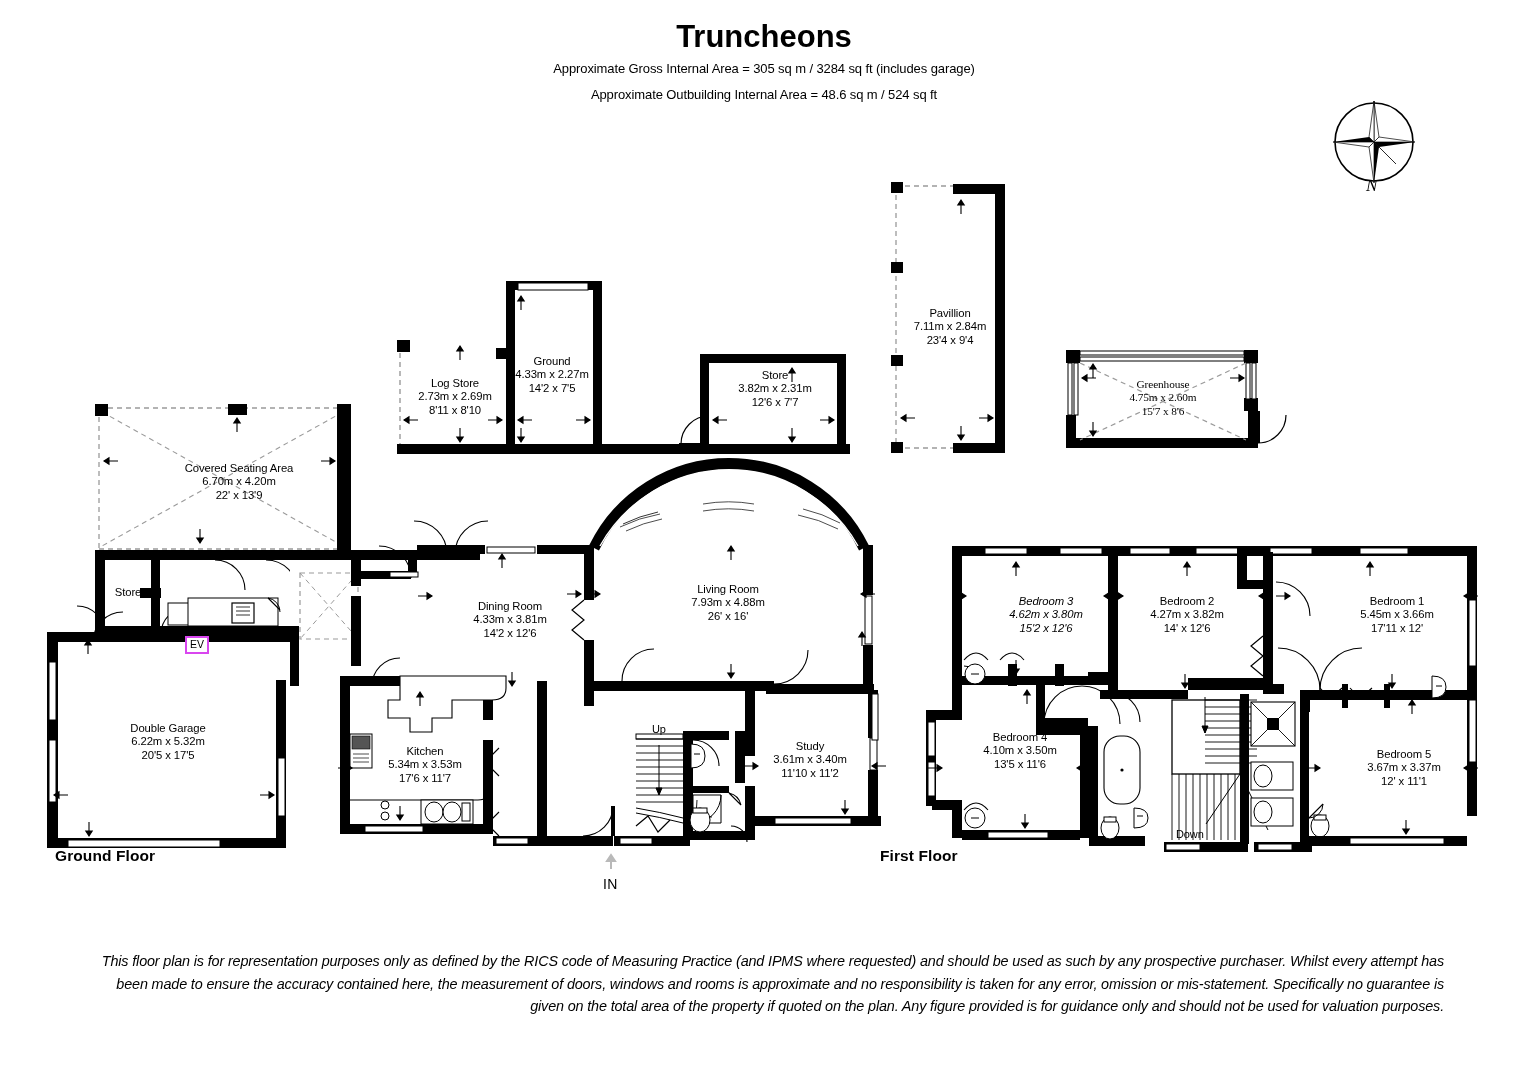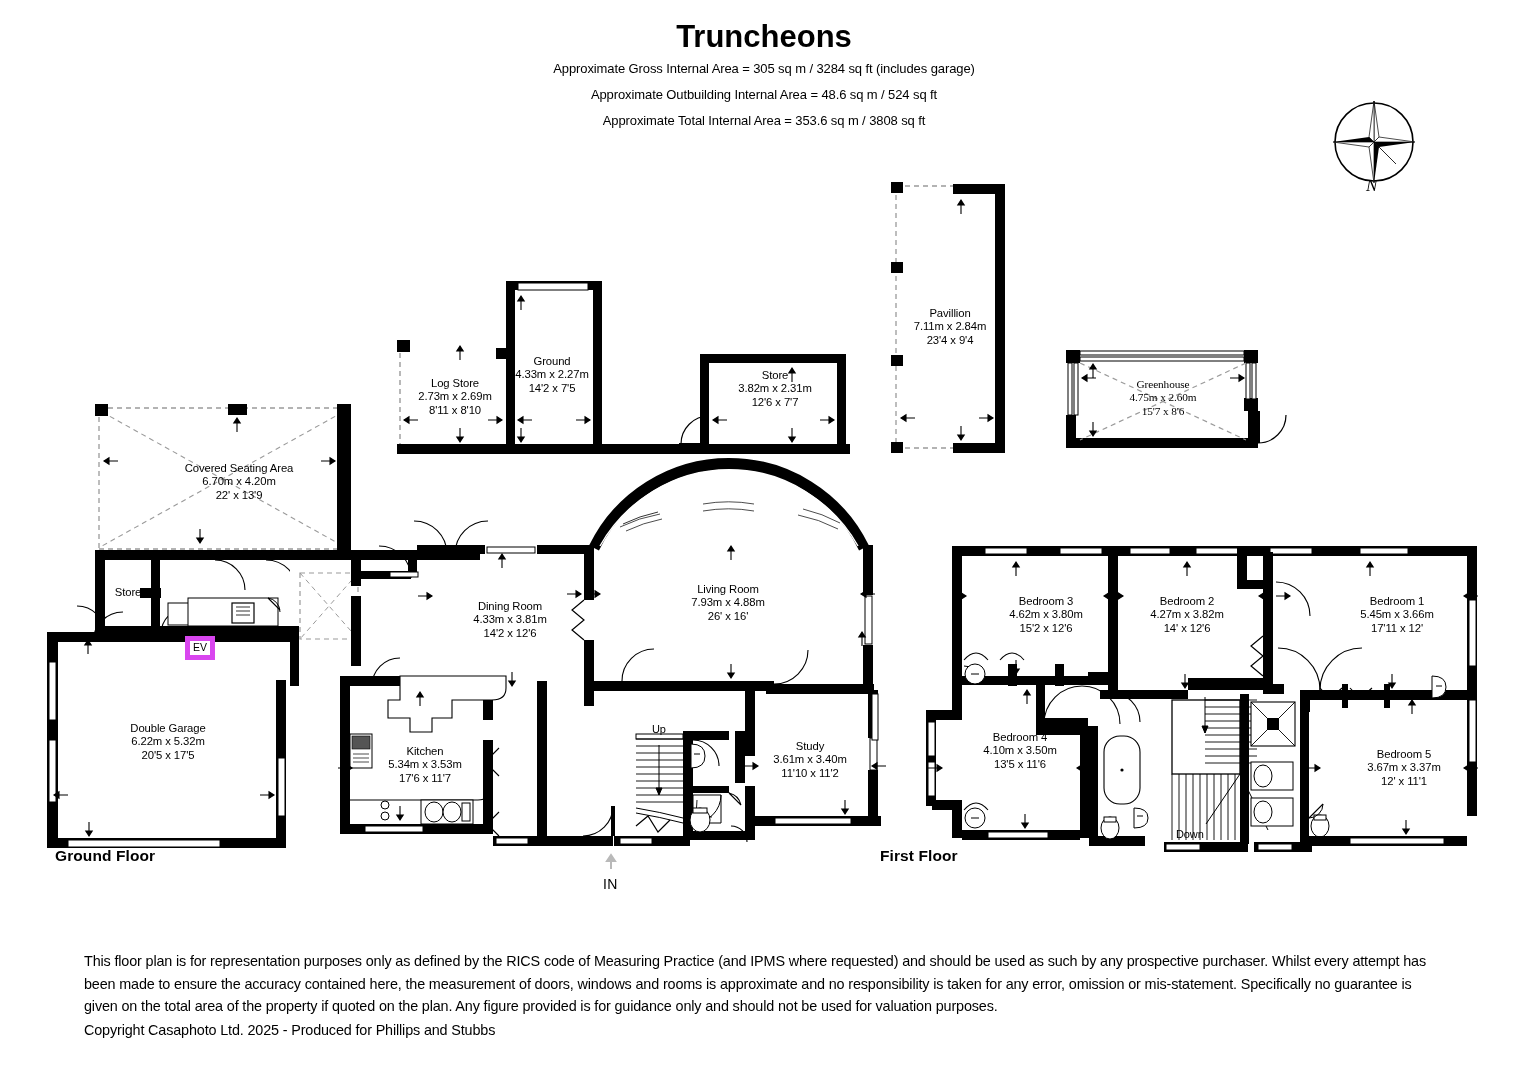--- a/index.html
+++ b/index.html
@@ -75,21 +75,21 @@
   .room-label .dm { display: block; }
   .room-label .df { display: block; }
   .floor-label {
     position: absolute;
     font-size: 15.5px;
     font-weight: bold;
     letter-spacing: 0.1px;
   }
   .ev-box {
     position: absolute;
-    border: 5px solid #d946ef;
+    border: 2px solid #d946ef;
     background: #fff;
     font-size: 10.5px;
     padding: 0px 3px 1px 3px;
     line-height: 13px;
   }
   .in-label {
     position: absolute;
     font-size: 14px;
     letter-spacing: 0.4px;
   }
@@ -97,21 +97,22 @@
     position: absolute;
     font-size: 11px;
     letter-spacing: -0.1px;
   }
   
   #footer {
     position: absolute;
     left: 84px;
     top: 950px;
     width: 1360px;
-    text-align: left;
+    text-align: right;
+    font-style: italic;
   }
   #footer p {
     margin: 0;
     font-size: 14.4px;
     line-height: 22.5px;
     letter-spacing: -0.15px;
   }
   #copyright {
     margin-top: 1px !important;
     font-size: 14.4px;
@@ -119,21 +120,20 @@
 </style>
 </head>
 <body>
 
 <div id="page">
 
   <div id="header">
     <div id="plan-title">Truncheons</div>
     <div class="subtitle">Approximate Gross Internal Area = 305 sq m / 3284 sq ft (includes garage)</div>
     <div class="subtitle">Approximate Outbuilding Internal Area = 48.6 sq m / 524 sq ft</div>
-    <div class="subtitle">Approximate Total Internal Area = 353.6 sq m / 3808 sq ft</div>
   </div>
 
   <svg id="compass" viewBox="0 0 94 94">
     <circle cx="47" cy="47" r="39" fill="#fff" stroke="#000" stroke-width="1.6"></circle>
 
     <polygon points="47,47 47,6 52,42" fill="#ffffff" stroke="#000" stroke-width="0.7"></polygon>
     <polygon points="47,47 47,6 42,42" fill="#ffffff" stroke="#000" stroke-width="0.7"></polygon>
     <polygon points="47,47 88,47 52,52" fill="#000000"></polygon>
     <polygon points="47,47 88,47 52,42" fill="#ffffff" stroke="#000" stroke-width="0.7"></polygon>
     <polygon points="47,47 47,88 52,52" fill="#000000"></polygon>
@@ -666,21 +666,21 @@
     <span class="nm">Study</span>
     <span class="dm">3.61m x 3.40m</span>
     <span class="df">11'10 x 11'2</span>
   </div>
 
   <div class="ev-box" style="left:185px; top:636px;">EV</div>
   <div class="stair-word" style="left:652px; top:723px;">Up</div>
   <div class="in-label" style="left:603px; top:876px;">IN</div>
   <div class="floor-label" style="left:55px; top:847px;">Ground Floor</div>
 
-  <div class="room-label" style="left:983px; top:595px; width:126px;">
+  <div class="room-label" style="left:983px; top:595px; width:126px;font-style:italic;">
     <span class="nm">Bedroom 3</span>
     <span class="dm">4.62m x 3.80m</span>
     <span class="df">15'2 x 12'6</span>
   </div>
   <div class="room-label" style="left:1124px; top:595px; width:126px;">
     <span class="nm">Bedroom 2</span>
     <span class="dm">4.27m x 3.82m</span>
     <span class="df">14' x 12'6</span>
   </div>
   <div class="room-label" style="left:1334px; top:595px; width:126px;">
@@ -697,16 +697,15 @@
     <span class="nm">Bedroom 5</span>
     <span class="dm">3.67m x 3.37m</span>
     <span class="df">12' x 11'1</span>
   </div>
 
   <div class="stair-word" style="left:1176px; top:828px;">Down</div>
   <div class="floor-label" style="left:880px; top:847px;">First Floor</div>
 
   <div id="footer">
     <p>This floor plan is for representation purposes only as defined by the RICS code of Measuring Practice (and IPMS where requested) and should be used as such by any prospective purchaser. Whilst every attempt has been made to ensure the accuracy contained here, the measurement of doors, windows and rooms is approximate and no responsibility is taken for any error, omission or mis-statement. Specifically no guarantee is given on the total area of the property if quoted on the plan. Any figure provided is for guidance only and should not be used for valuation purposes.</p>
-    <p id="copyright">Copyright Casaphoto Ltd. 2025 - Produced for Phillips and Stubbs</p>
   </div>
 
 </div>
 
 </body></html>

